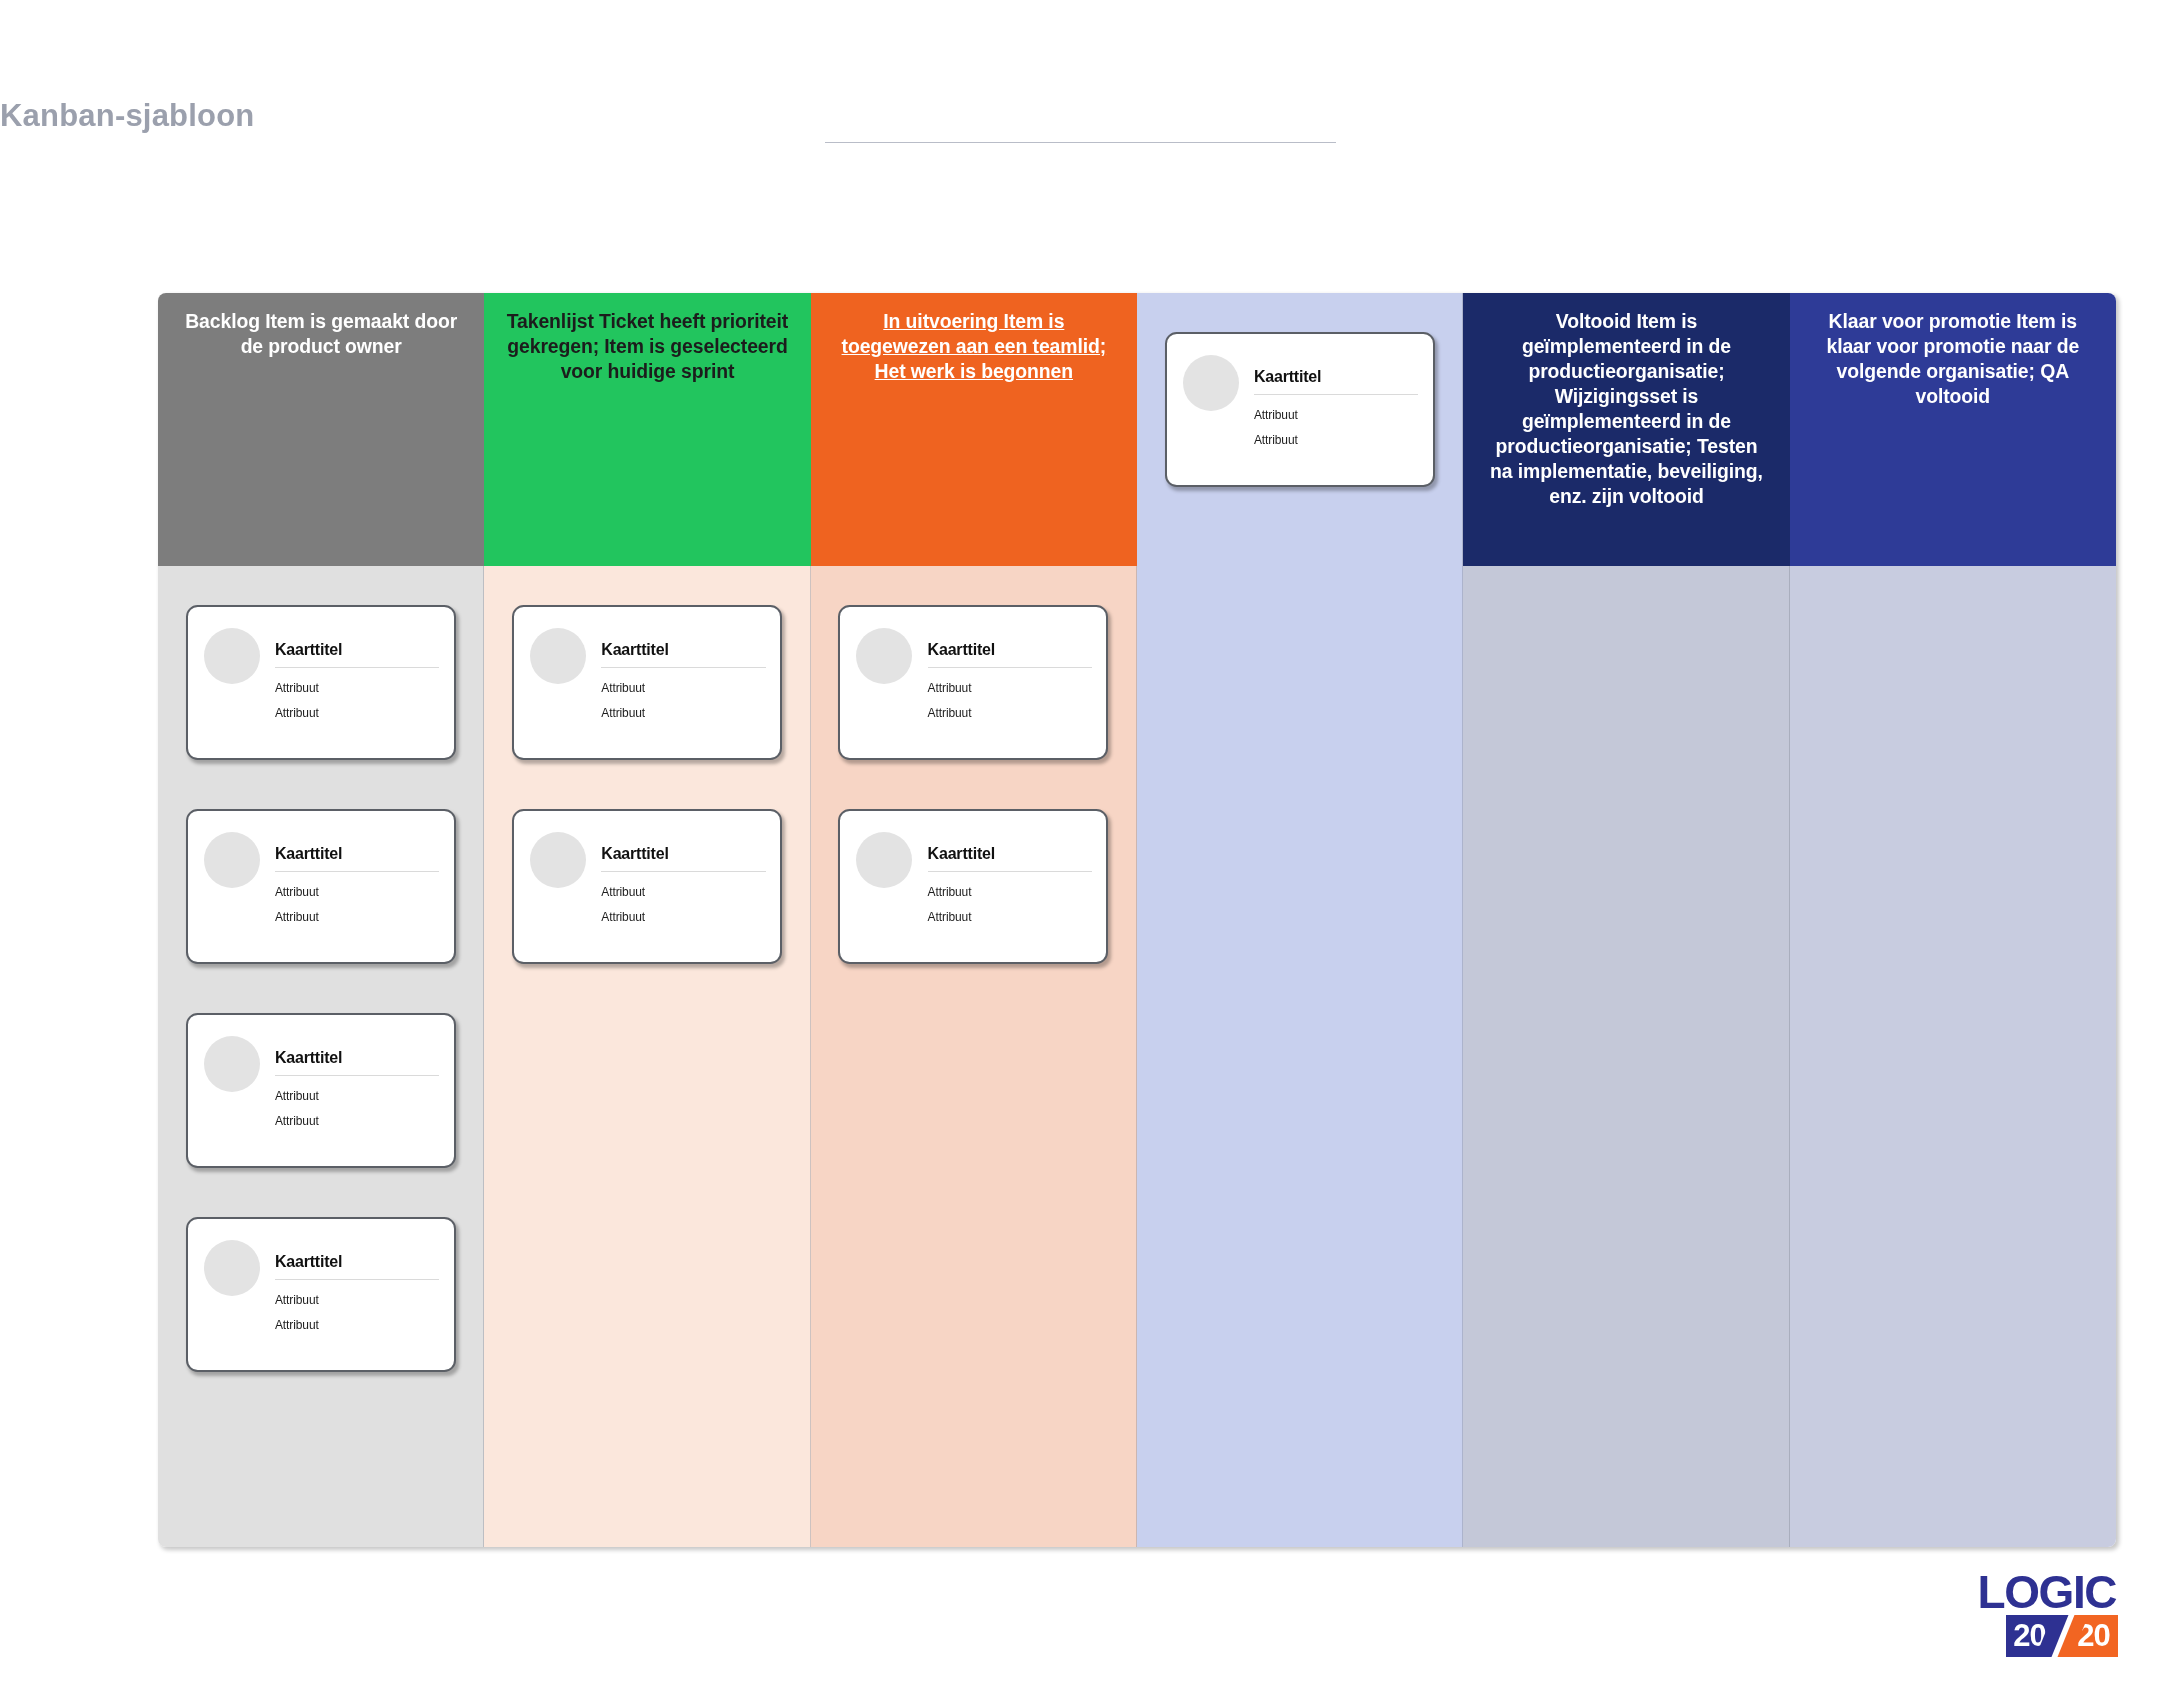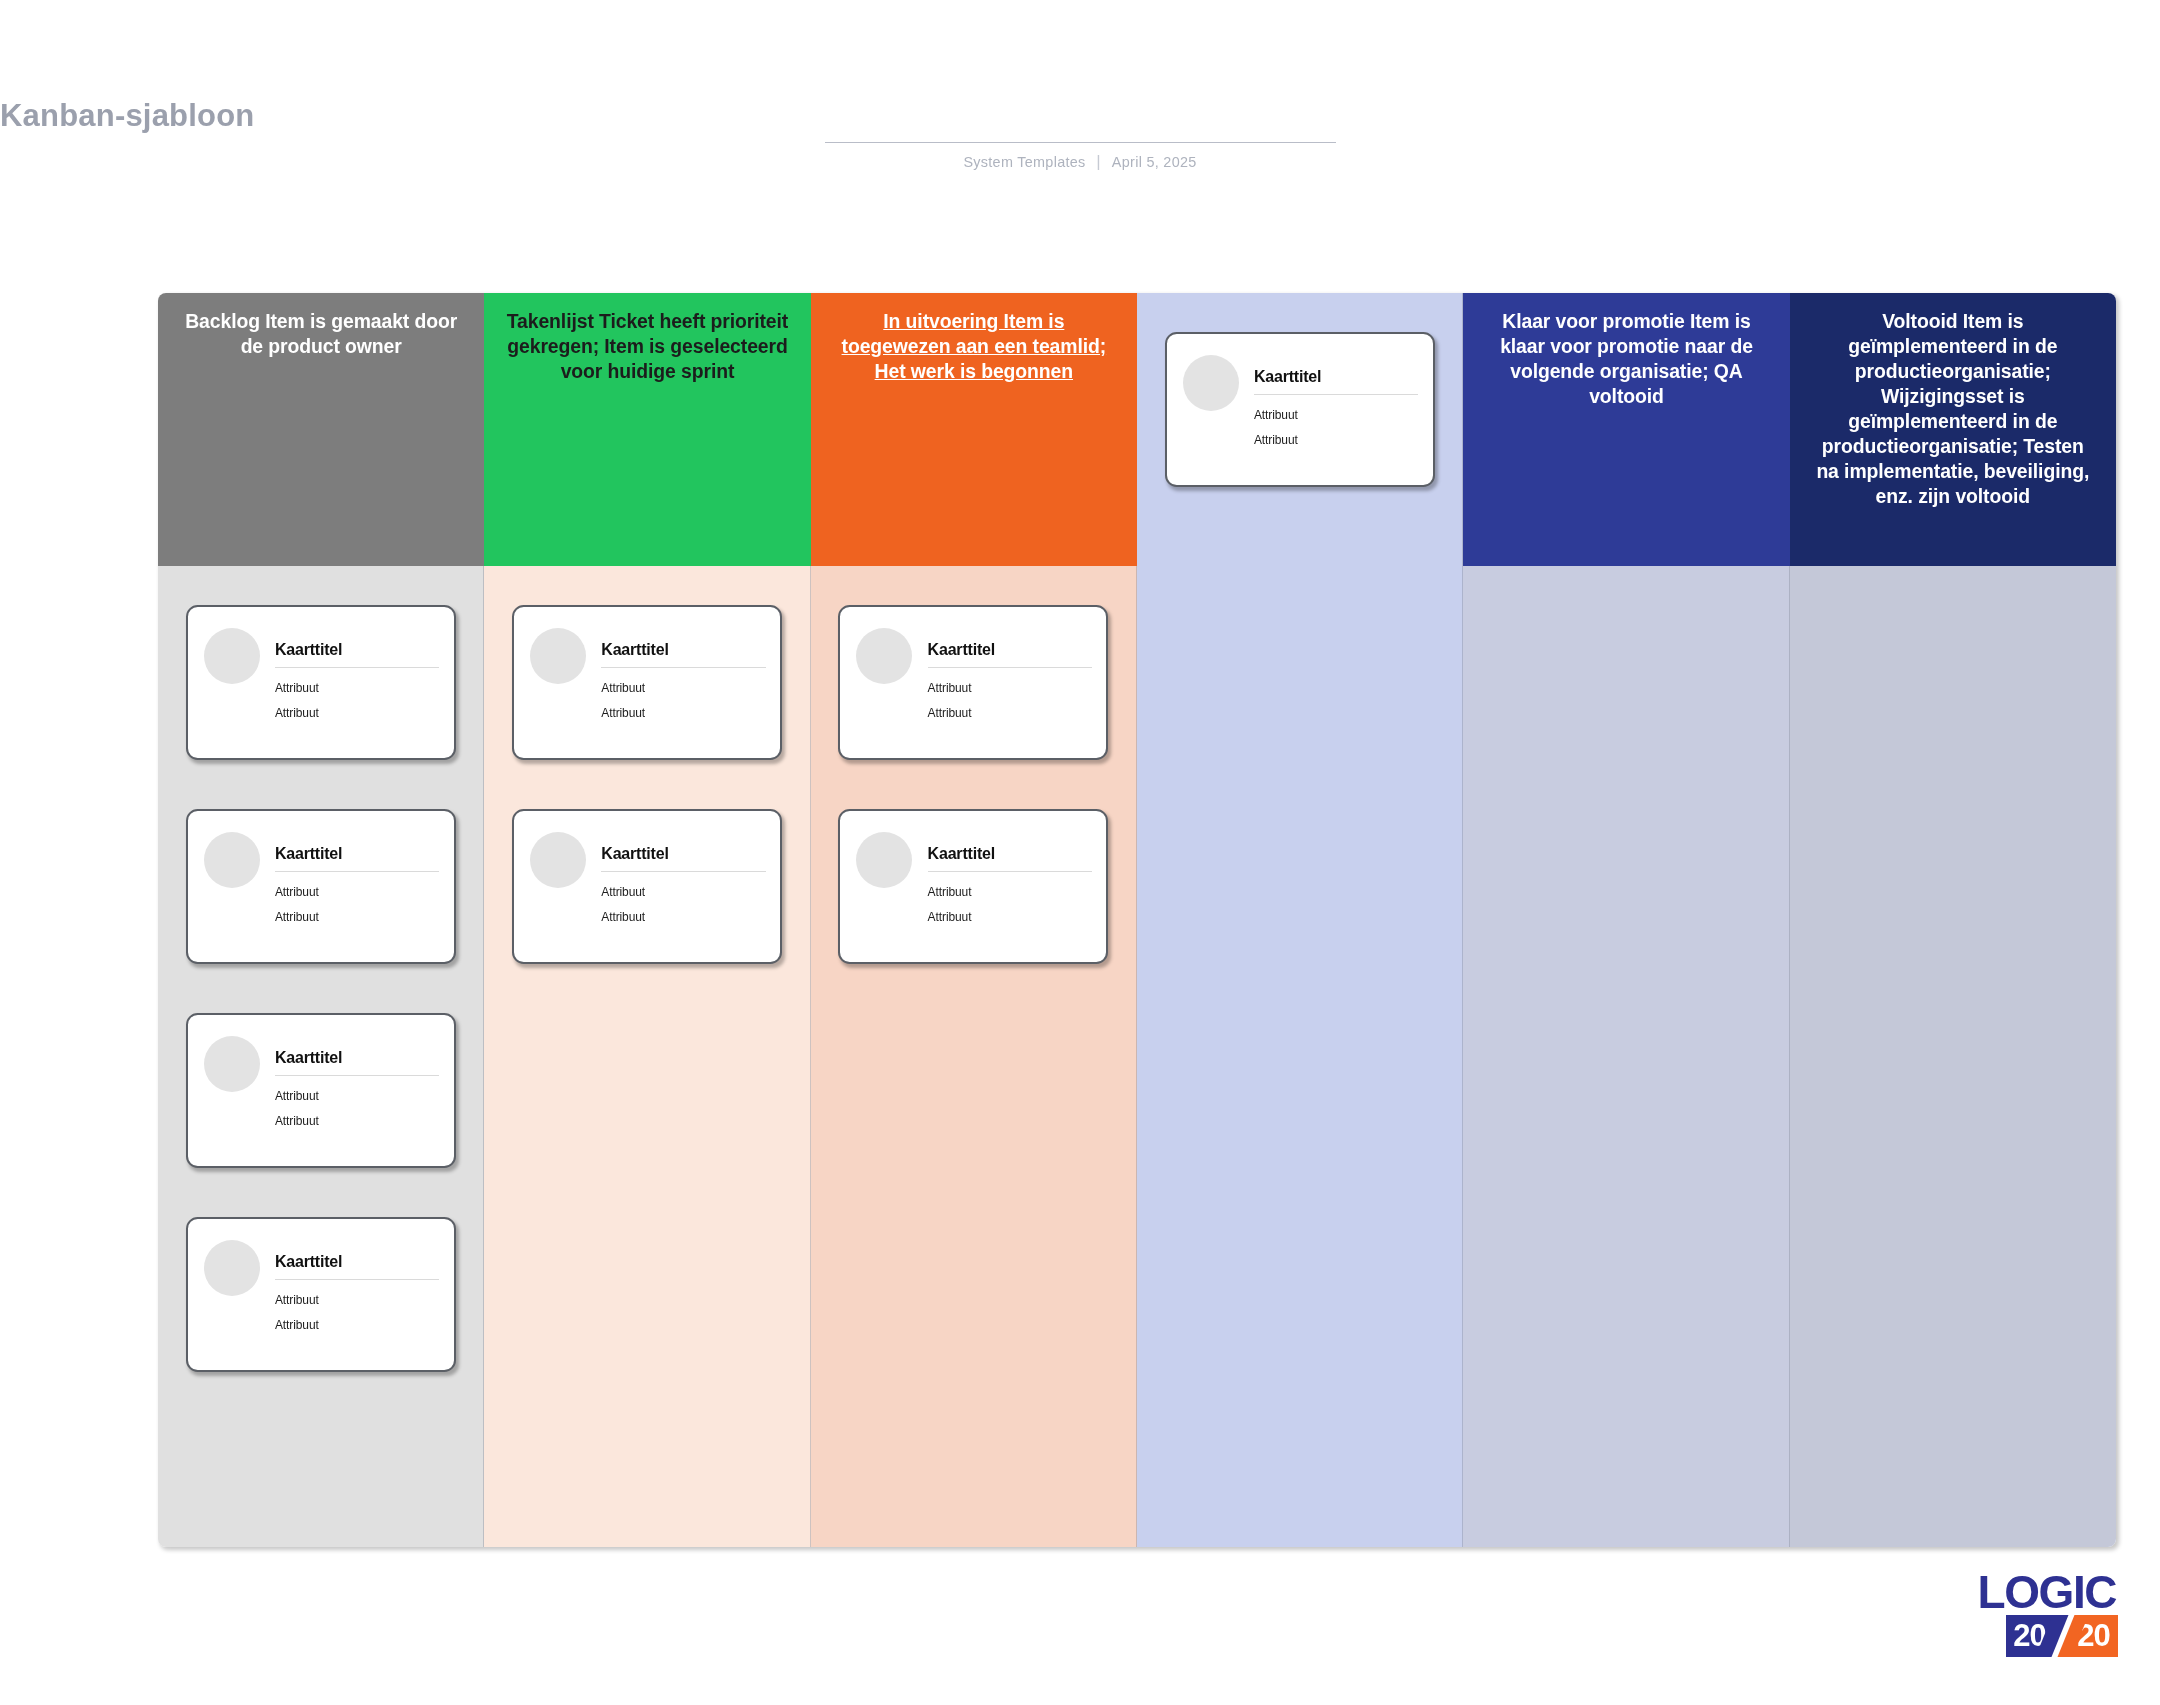--- a/index.html
+++ b/index.html
@@ -235,25 +235,20 @@
     transform: skewX(-22deg);
     z-index: 4;
   }
 </style>
 </head>
 <body>
 
 <div class="page-header">
   <div class="page-title">Kanban-sjabloon</div>
   <div class="title-rule"></div>
-  <div class="page-subtitle">
-    <span>System Templates</span>
-    <span class="subtitle-sep">|</span>
-    <span>April 5, 2025</span>
-  </div>
 </div>
 
 <div class="board" id="board">
     <div class="column">
       <div class="col-header" style="background: rgb(125, 125, 125); color: rgb(255, 255, 255);">Backlog Item is gemaakt door de product owner</div>
       <div class="col-body" style="background: rgb(224, 224, 224);">
         <div class="card">
           <div class="card-avatar"></div>
           <div class="card-main">
             <div class="card-title">Kaarttitel</div>
@@ -335,26 +330,26 @@
           <div class="card-avatar"></div>
           <div class="card-main">
             <div class="card-title">Kaarttitel</div>
             <div class="card-attr first">Attribuut</div>
             <div class="card-attr">Attribuut</div>
           </div>
         </div>
       </div>
     </div>
     <div class="column">
+      <div class="col-header" style="background: rgb(27, 42, 105); color: rgb(255, 255, 255);">Voltooid Item is geïmplementeerd in de productieorganisatie; Wijzigingsset is geïmplementeerd in de productieorganisatie; Testen na implementatie, beveiliging, enz. zijn voltooid</div>
+      <div class="col-body" style="background: rgb(196, 200, 216);"></div>
+    </div>
+    <div class="column">
       <div class="col-header" style="background: rgb(46, 59, 151); color: rgb(255, 255, 255);">Klaar voor promotie Item is klaar voor promotie naar de volgende organisatie; QA voltooid</div>
       <div class="col-body" style="background: rgb(200, 204, 224);"></div>
-    </div>
-    <div class="column">
-      <div class="col-header" style="background: rgb(27, 42, 105); color: rgb(255, 255, 255);">Voltooid Item is geïmplementeerd in de productieorganisatie; Wijzigingsset is geïmplementeerd in de productieorganisatie; Testen na implementatie, beveiliging, enz. zijn voltooid</div>
-      <div class="col-body" style="background: rgb(196, 200, 216);"></div>
     </div>
   </div>
 
 <div class="logo">
   <div class="logo-word">LOGIC</div>
   <div class="logo-bar">
     <div class="logo-bar-left">
       <span class="logo-num">20</span>
     </div>
     <div class="logo-bar-right">

